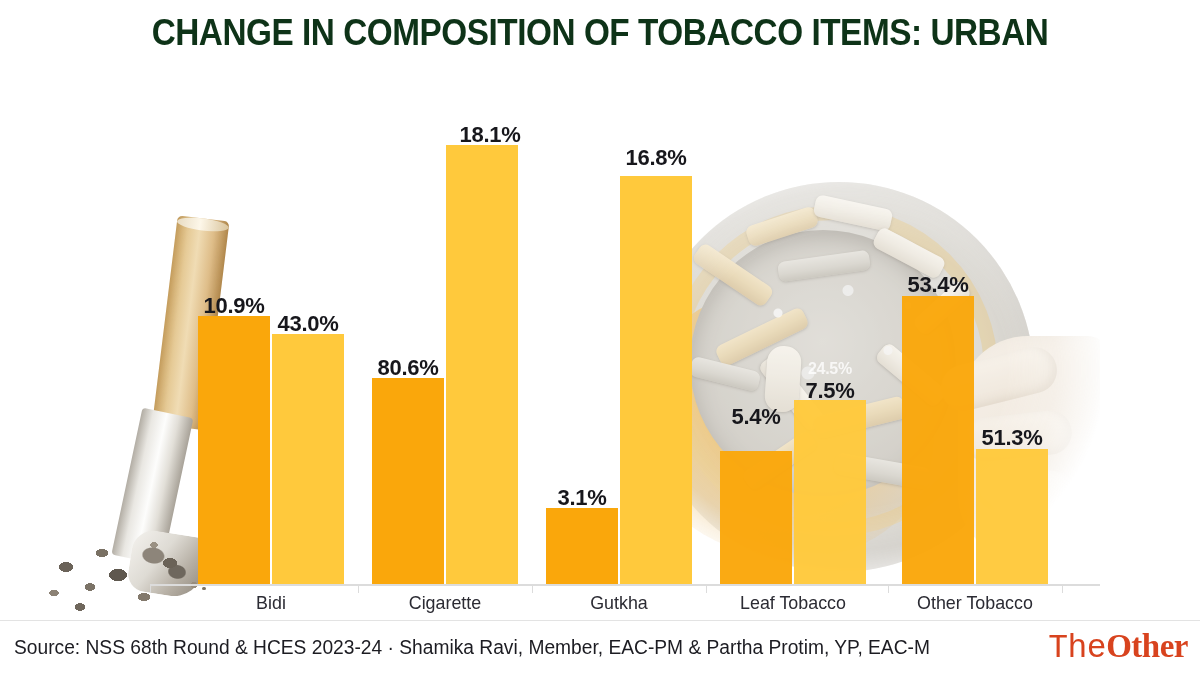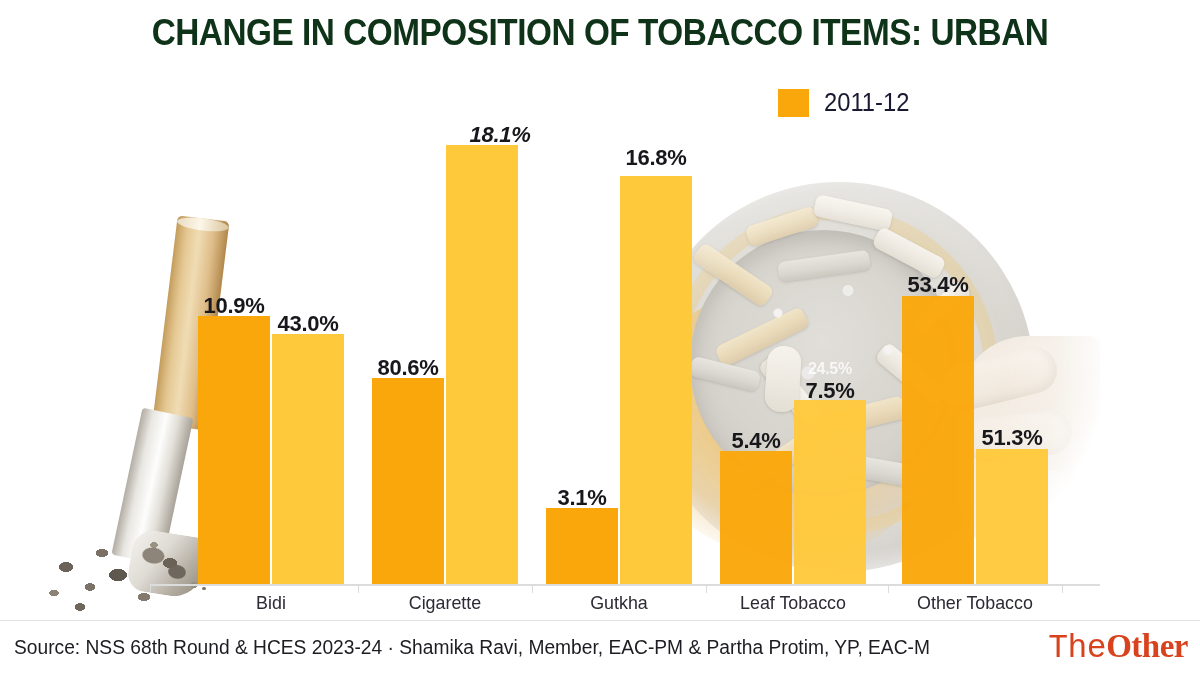--- a/index.html
+++ b/index.html
@@ -184,24 +184,20 @@
   .brand .b-print{font-weight:700;}
 </style>
 </head>
 <body>
 
 <div id="stage">
 
   <div class="title">CHANGE IN COMPOSITION OF TOBACCO ITEMS: URBAN</div>
 
   <div class="legend">
-    <div class="lg-item">
-      <span class="lg-swatch" style="background:#FAA70B"></span>
-      <span class="lg-label">2011-12</span>
-    </div>
   </div>
 
   <div class="cig">
     <div class="cig-tan"></div>
     <div class="cig-white"></div>
     <div class="cig-crush"></div>
     <div class="ash-bits"></div>
     <div class="speck" style="left:118px;top:352px;width:8px;height:6px;"></div>
     <div class="speck" style="left:134px;top:330px;width:5px;height:4px;"></div>
     <div class="speck" style="left:106px;top:372px;width:4px;height:3px;"></div>
@@ -241,34 +237,34 @@
 
     <div class="bar" style="left:272px;width:72px;height:250px;background:#FFC93C;"></div>
     <div class="bar-val" style="left:272px;width:72px;top:311px;">43.0%</div>
 
     <div class="cat-label" style="left:198px;width:146px;">Bidi</div>
 
     <div class="bar" style="left:372px;width:72px;height:206px;background:#FAA70B;"></div>
     <div class="bar-val" style="left:372px;width:72px;top:355px;">80.6%</div>
 
     <div class="bar" style="left:446px;width:72px;height:439px;background:#FFC93C;"></div>
-    <div class="bar-val" style="left:464px;width:72px;top:122px;font-style:italic;">18.1%</div>
+    <div class="bar-val" style="left:454px;width:72px;top:122px;">18.1%</div>
 
     <div class="cat-label" style="left:372px;width:146px;">Cigarette</div>
 
     <div class="bar" style="left:546px;width:72px;height:76px;background:#FAA70B;"></div>
     <div class="bar-val" style="left:546px;width:72px;top:485px;">3.1%</div>
 
     <div class="bar" style="left:620px;width:72px;height:408px;background:#FFC93C;"></div>
     <div class="bar-val" style="left:620px;width:72px;top:145px;">16.8%</div>
 
     <div class="cat-label" style="left:546px;width:146px;">Gutkha</div>
 
     <div class="bar" style="left:720px;width:72px;height:133px;background:#FAA70B;opacity:0.97;"></div>
-    <div class="bar-val" style="left:720px;width:72px;top:428px;">5.4%</div>
+    <div class="bar-val" style="left:720px;width:72px;top:404px;">5.4%</div>
 
     <div class="bar" style="left:794px;width:72px;height:184px;background:#FFC93C;opacity:0.97;"></div>
     <div class="bar-val" style="left:794px;width:72px;top:378px;">7.5%</div>
 
     <div class="ghost-val" style="left:808px;top:360px;">24.5%</div>
 
     <div class="cat-label" style="left:720px;width:146px;">Leaf Tobacco</div>
 
     <div class="bar" style="left:902px;width:72px;height:288px;background:#FAA70B;opacity:0.97;"></div>
     <div class="bar-val" style="left:902px;width:72px;top:272px;">53.4%</div>

